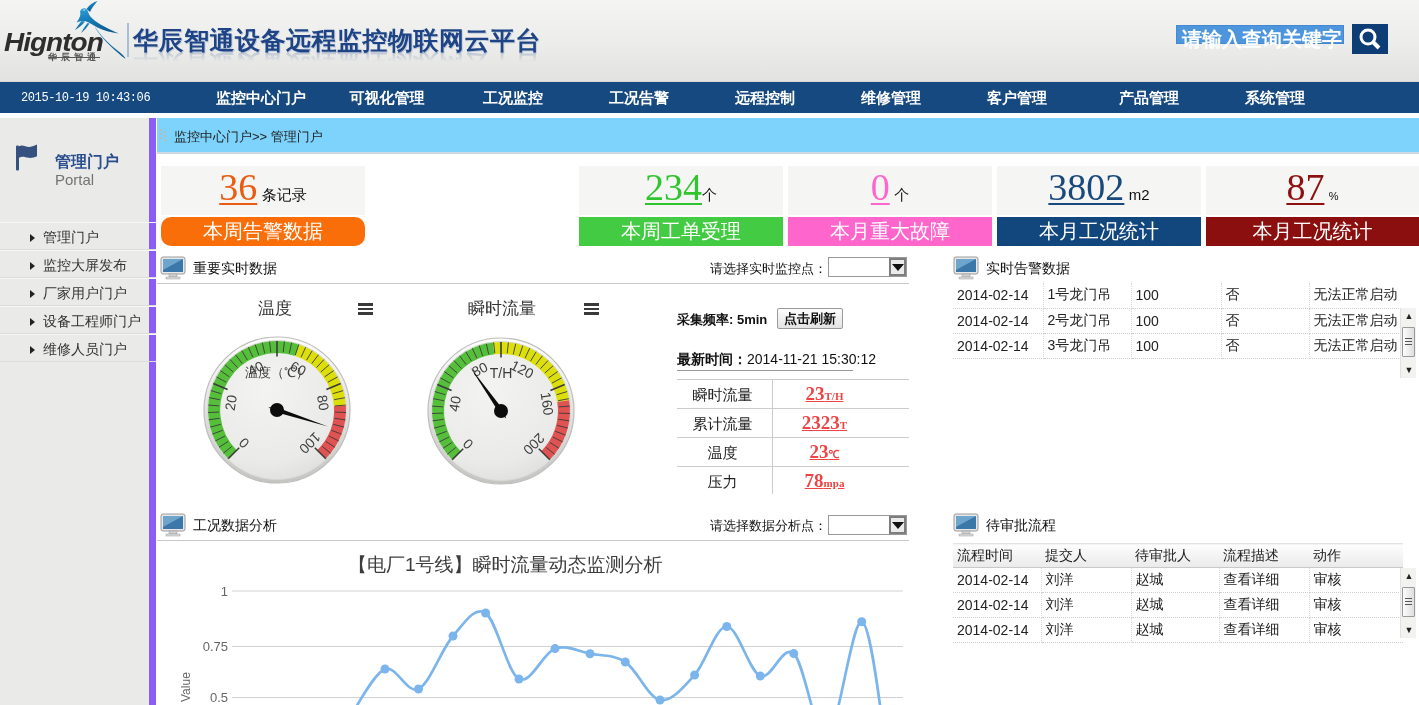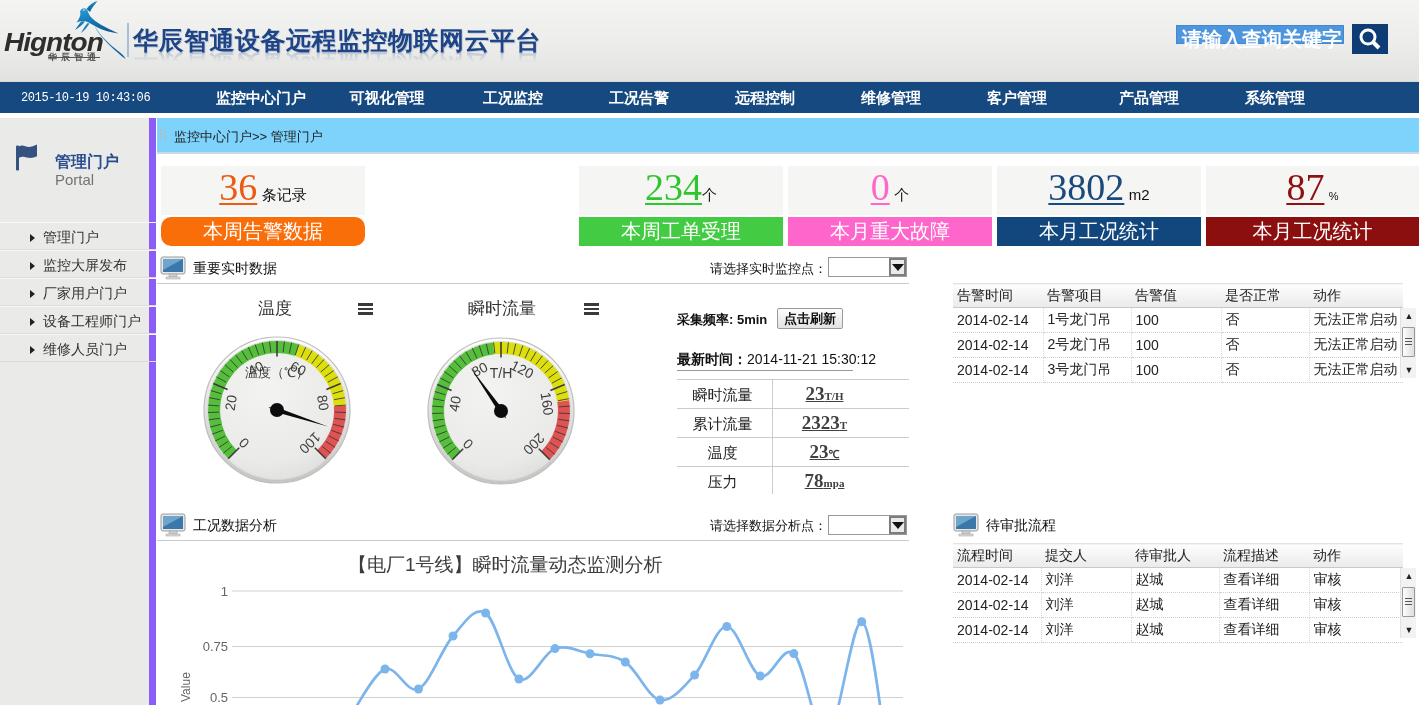--- a/index.html
+++ b/index.html
@@ -99,21 +99,21 @@
 
 #freq { position:absolute; left:677px; top:311px; font-size:13px; color:#111; font-weight:bold; }
 #refresh { position:absolute; left:777px; top:308px; width:66px; height:21px;
   background:linear-gradient(#fcfcfc,#e3e3e3); border:1px solid #9a9a9a; border-radius:2px;
   font-size:13px; font-weight:bold; text-align:center; line-height:19px; color:#111; }
 #ltime { position:absolute; left:677px; top:351px; font-size:14px; color:#111; }
 #ltime-line { position:absolute; left:677px; top:370px; width:176px; height:1px; background:#999; }
 .ir { position:absolute; left:660px; width:250px; height:29px; }
 .ir .lab { position:absolute; left:20px; width:85px; top:6px; font-size:15px; color:#222; text-align:center; }
 .ir .val { position:absolute; left:137px; width:55px; top:3px; text-align:center;
-  font-family:"Liberation Serif",serif; font-weight:bold; color:#404040; font-size:19px;
+  font-family:"Liberation Serif",serif; font-weight:bold; color:#ef4444; font-size:19px;
   text-decoration:underline; }
 .ir .un { font-size:11px; }
 .ir-hl { position:absolute; left:677px; width:232px; height:1px; background:#ccc; }
 #ir-vl { position:absolute; left:772px; top:379px; width:1px; height:115px; background:#ccc; }
 </style>
 </head>
 <body>
 <div id="page">
 
   <div id="hdr">
@@ -453,37 +453,40 @@
         <circle cx="468.3" cy="87.0" r="4.5" fill="#7cb5ec"></circle>
         <circle cx="503.0" cy="125.0" r="4.5" fill="#7cb5ec"></circle>
         <circle cx="537.6" cy="100.0" r="4.5" fill="#7cb5ec"></circle>
         <circle cx="569.8" cy="51.5" r="4.5" fill="#7cb5ec"></circle>
         <circle cx="603.3" cy="101.0" r="4.5" fill="#7cb5ec"></circle>
         <circle cx="636.8" cy="78.6" r="4.5" fill="#7cb5ec"></circle>
         <circle cx="704.7" cy="46.7" r="4.5" fill="#7cb5ec"></circle>
         <text x="33" y="127" font-size="12" fill="#666" transform="rotate(-90 33 127)" text-anchor="start" font-family="Liberation Sans, sans-serif">Value</text>
       </svg></div>
 
+  <div class="sec-h" style="left:953px;top:256px;">
+    <svg width="26" height="24" viewBox="0 0 26 24" style="position:absolute;left:0;top:0;">
+      <rect x="1" y="1" width="24" height="17" rx="2" fill="#e8e8e8" stroke="#9a9a9a"></rect>
+      <rect x="3" y="3" width="20" height="13" fill="#3b77a8"></rect>
+      <path d="M3 3 L23 3 L3 14 Z" fill="#6ea5cc"></path>
+      <rect x="9" y="18" width="8" height="3" fill="#cfcfcf" stroke="#9a9a9a" stroke-width="0.5"></rect>
+      <rect x="6" y="21" width="14" height="2" fill="#dcdcdc" stroke="#9a9a9a" stroke-width="0.5"></rect>
+    </svg>
+    <div class="ttl">实时告警数据</div>
+  </div>
   <div class="rtab" style="top:283px;">
     <table>
       <colgroup>
           <col style="width:90px;">
           <col style="width:88px;">
           <col style="width:90px;">
           <col style="width:88px;">
           <col style="width:94px;">
         </colgroup>
       <tbody>
-          <tr>
-            <th>告警时间</th>
-            <th>告警项目</th>
-            <th>告警值</th>
-            <th>是否正常</th>
-            <th>动作</th>
-          </tr>
       <tr>
             <td>2014-02-14</td>
             <td>1号龙门吊</td>
             <td>100</td>
             <td>否</td>
             <td>无法正常启动</td>
           </tr>
       <tr>
             <td>2014-02-14</td>
             <td>2号龙门吊</td>

